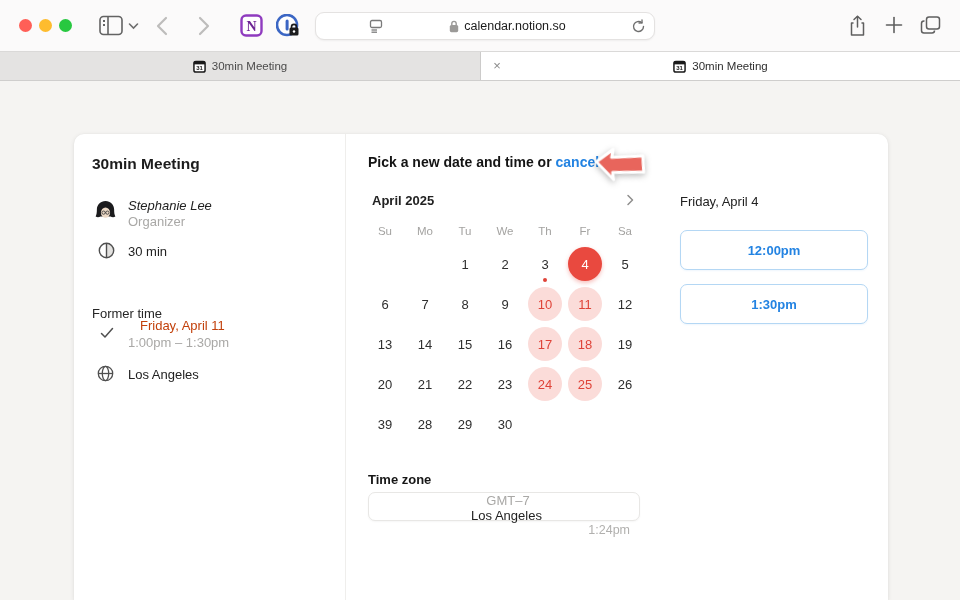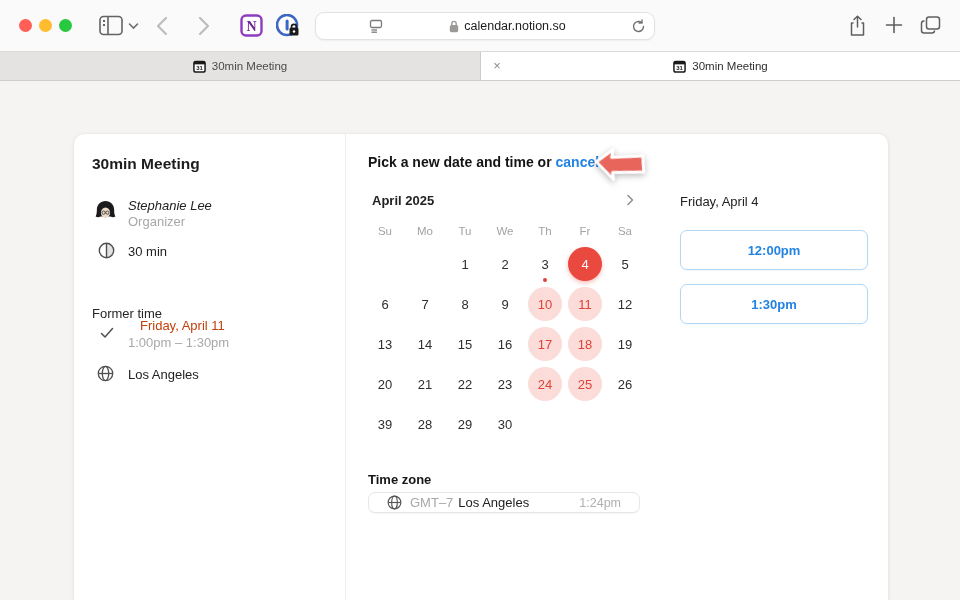--- a/index.html
+++ b/index.html
@@ -55,21 +55,21 @@
   .calgrid { position:absolute; left:291px; top:84px; width:280px; display:grid; grid-template-columns:repeat(7,40px); }
   .wd { height:26px; display:flex; align-items:center; justify-content:center; font-size:11.5px; color:#a4a3a1; }
   .cell { height:40px; display:flex; align-items:center; justify-content:center; position:relative; font-size:13px; color:#2e2e2e; cursor:default; }
   .cell .circ { width:34px; height:34px; border-radius:50%; display:flex; align-items:center; justify-content:center; }
   .cell.sel .circ { background:#e9493f; color:#fff; box-shadow:0 2px 4px rgba(233,73,63,.35); }
   .cell.avail .circ { background:#fbdcd9; color:#df4338; }
   .cell .todot { position:absolute; left:50%; transform:translateX(-50%); bottom:2px; width:4px; height:4px; border-radius:50%; background:#df4338; }
 
   
   .tz-label { position:absolute; left:294px; top:338px; font-size:13px; font-weight:700; color:#161616; }
-  .tz-box { position:absolute; left:294px; top:358px; width:272px; height:21px; border:1px solid #e8e7e5; border-radius:7px; box-shadow:0 1px 2px rgba(0,0,0,.04); display:flex; align-items:center; padding:0 18px; background:#fff; }
+  .tz-box { position:absolute; left:294px; top:358px; width:272px; height:29px; border:1px solid #e8e7e5; border-radius:7px; box-shadow:0 1px 2px rgba(0,0,0,.04); display:flex; align-items:center; padding:0 9px; background:#fff;flex-direction:column; }
   .tz-offset { margin-left:8px; font-size:13px; color:#a9a8a6; }
   .tz-city { margin-left:5px; font-size:13px; color:#222; }
   .tz-now { margin-left:auto; font-size:12.5px; color:#b1b0ae; }
 
   
   .slot-day { position:absolute; left:606px; top:60px; font-size:13px; color:#222; }
   .slots { position:absolute; left:606px; top:96px; width:188px; }
   .slot { height:40px; margin-bottom:14px; background:#fff; border:1px solid #b4d7f4; border-radius:7px; display:flex; align-items:center; justify-content:center; font-size:13px; font-weight:600; color:#2383e2; box-shadow:0 1px 2px rgba(35,131,226,.07); cursor:pointer; }
 </style>
 </head>

